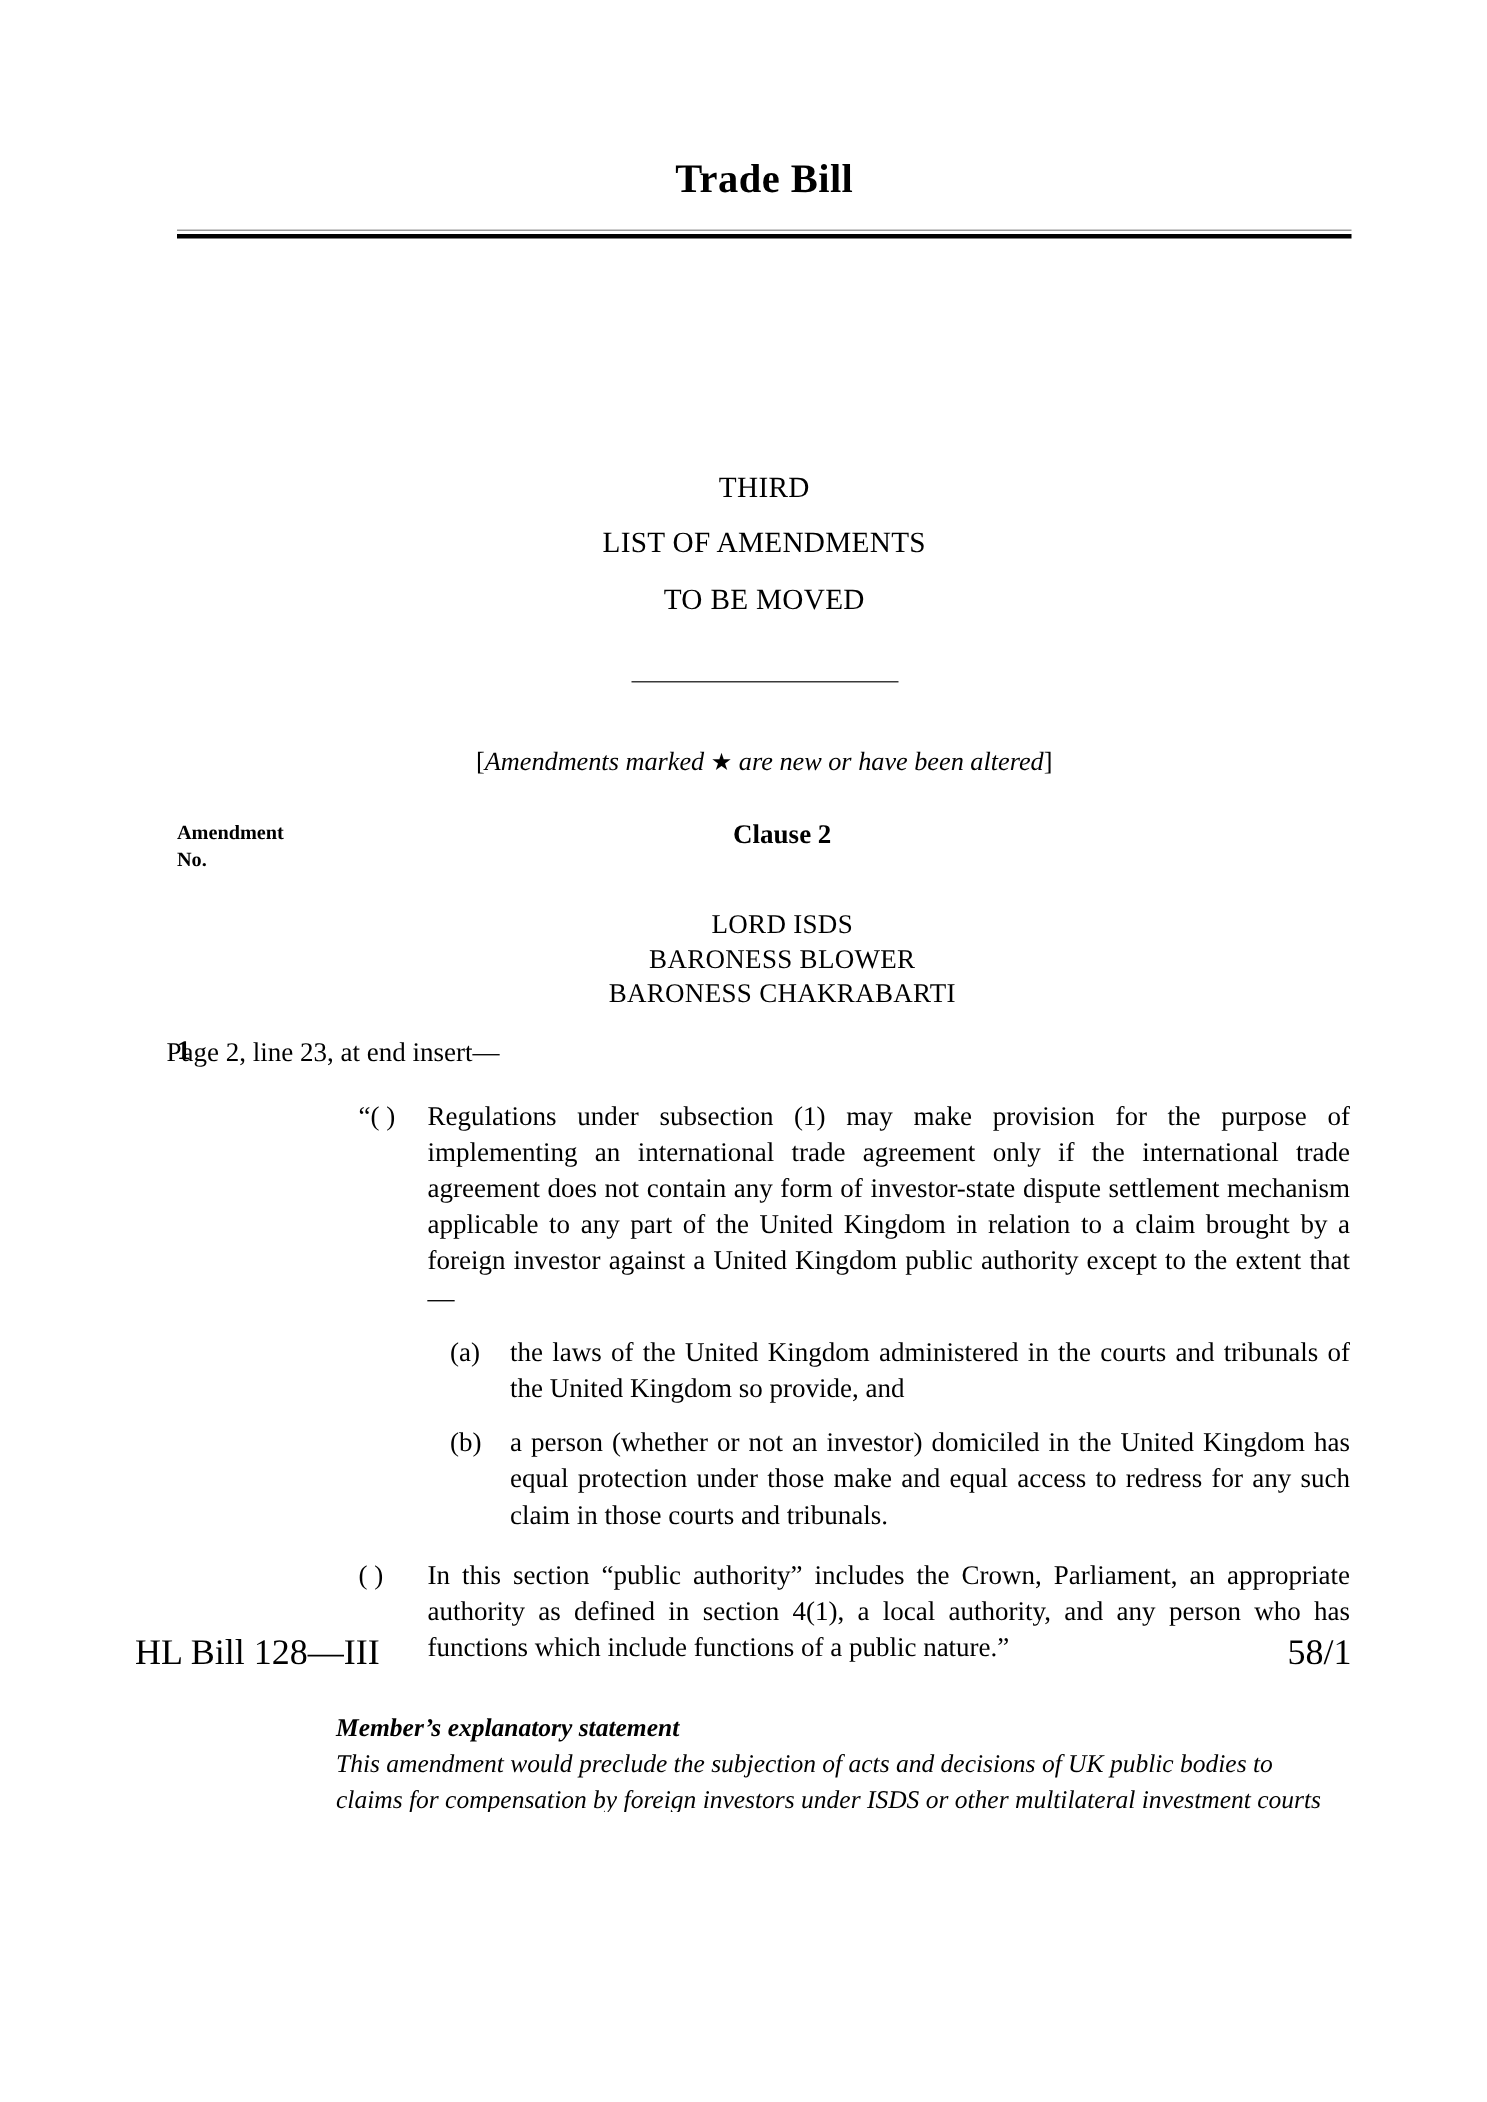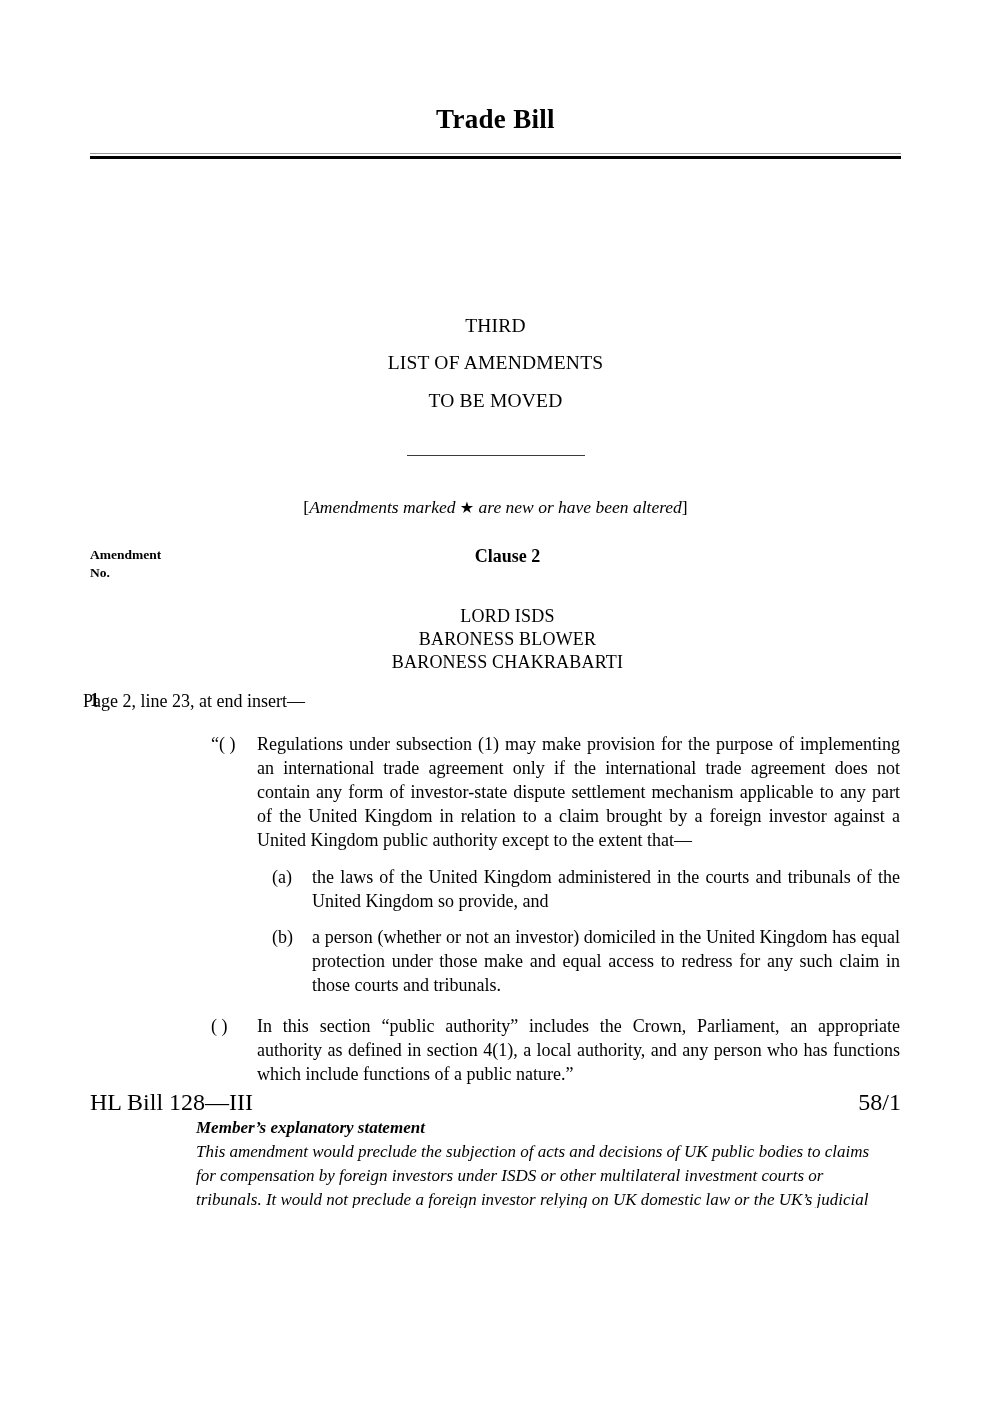--- a/index.html
+++ b/index.html
@@ -15,20 +15,21 @@
   }
 
   .page {
     position: relative;
     width: 991px;
     height: 1208px;
     margin: 0 auto;
     background: #ffffff;
     overflow: hidden;
     box-sizing: border-box;
+    padding-left: 28px;
   }
 
   
   .doc-title {
     text-align: center;
     font-size: 27px;
     font-weight: bold;
     letter-spacing: 0.3px;
     padding-top: 105px;
     line-height: 1.1;

